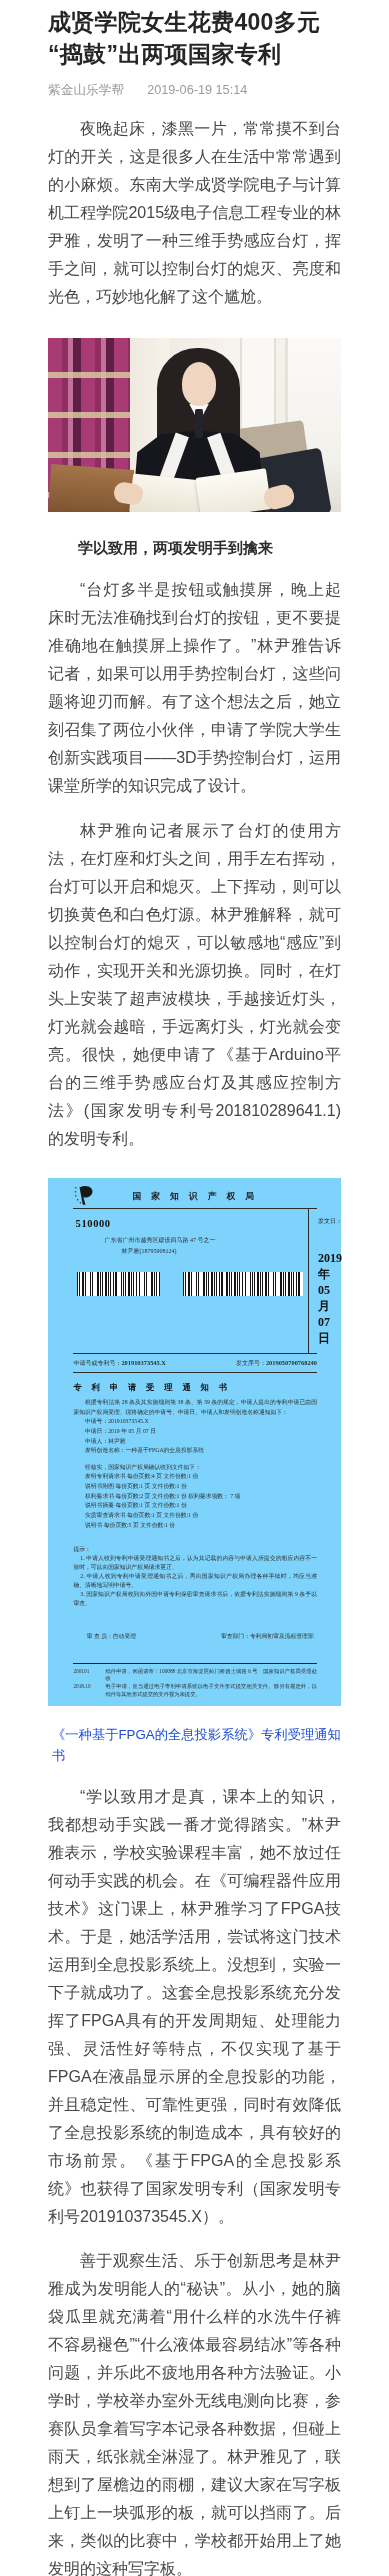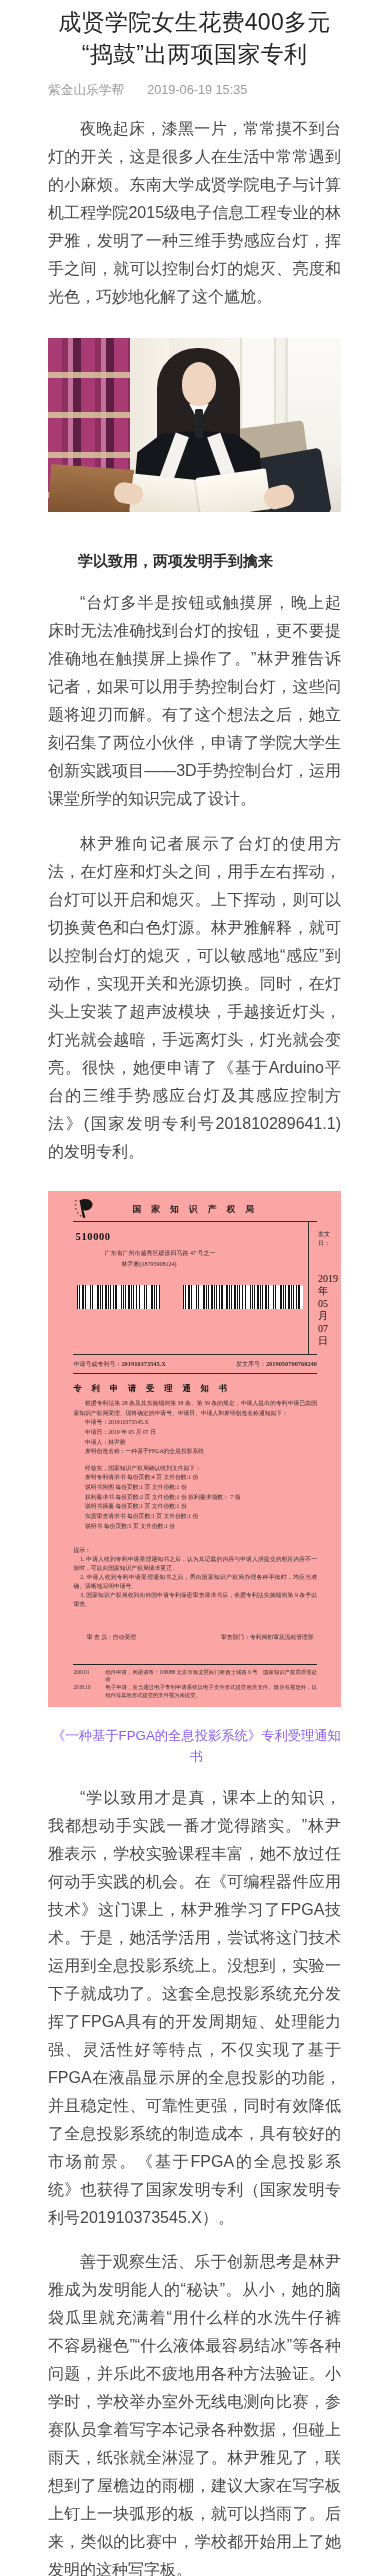--- a/index.html
+++ b/index.html
@@ -1,26 +1,26 @@
 <!DOCTYPE html>
 <html lang="zh" style="font-size:8.8px"><head>
 <meta charset="utf-8">
 <style>
   html,body{margin:0;padding:0;background:#ffffff;}
   body{width:389px;font-family:"Liberation Sans","DejaVu Sans",sans-serif;color:#474747;}
   .page{width:293px;margin:0 auto;padding:5.5px 0 25.4px 0;}
 
   
-  h1.title{margin:0;font-size:23px;line-height:32px;font-weight:400;color:#252525;letter-spacing:0.3px;text-align:center;}
+  h1.title{margin:0;font-size:23px;line-height:32px;font-weight:700;color:#252525;letter-spacing:0.3px;}
   .meta{margin-top:12px;font-size:12.7px;color:#9b9b9b;}
   .meta .src{margin-right:23px;}
 
   
   p.para{margin:16.6px 0 0 0;font-size:16px;line-height:28px;text-align:justify;text-indent:2em;color:#474747;}
-  h2.sec{margin:37px 0 0 0;font-size:15px;line-height:24px;font-weight:700;color:#2d2d2d;text-indent:2em;}
+  h2.sec{margin:24px 0 0 0;font-size:15px;line-height:24px;font-weight:700;color:#2d2d2d;text-indent:2em;}
 
   
   figure.photo{margin:26.5px 0 0 0;width:293px;height:174px;position:relative;overflow:hidden;background:linear-gradient(100deg,#d8d0c4 0%,#efe9e0 32%,#f8f5ef 62%,#ece8e1 100%);}
   .photo *{position:absolute;}
   .ph-shelf{left:0;top:0;width:82px;height:100%;
     background:
       repeating-linear-gradient(180deg,rgba(216,198,160,0) 0 34px,rgba(216,198,160,.85) 34px 40px),
       repeating-linear-gradient(90deg,#a83b74 0 14.4px,#8f2f60 14.4px 20px,#c2719d 20px 25.4px,#5f1f43 25.4px 33px);}
   .ph-win1{right:0;top:0;width:53px;height:100%;background:linear-gradient(180deg,#fbfaf7 0%,#f3f1ec 70%,#e2ded6 100%);border-left:3.3px solid #e7e2d8;}
   .ph-win2{right:65px;top:0;width:32px;height:72%;background:#f9f8f5;border-left:2.8px solid #e4dfd5;border-right:2.8px solid #e4dfd5;}
@@ -36,68 +36,68 @@
   .ph-lapelR{left:170px;top:95px;width:14.4px;height:66px;background:#f3f2ef;transform:rotate(-20deg);}
   .ph-collar{left:141px;top:66px;width:20px;height:19px;background:#fbfaf8;clip-path:polygon(0 0,100% 0,50% 100%);}
   .ph-tie{left:147px;top:71px;width:7.7px;height:29px;background:#23242a;border-radius:1.7px;}
   .ph-book{left:83px;top:132px;width:138px;height:50px;}
   .ph-pageL{left:0;top:7.7px;width:71px;height:39px;background:linear-gradient(180deg,#faf7ef,#e8e2d2);transform:rotate(6deg);border-radius:2.2px;box-shadow:0 1.7px 3.3px rgba(80,60,30,.35);}
   .ph-pageR{left:67px;top:3.3px;width:71px;height:41px;background:linear-gradient(180deg,#fdfbf5,#eee8da);transform:rotate(-8deg);border-radius:2.2px;box-shadow:0 1.7px 3.3px rgba(80,60,30,.35);}
   .ph-handR{left:216px;top:148px;width:30px;height:22px;background:#edd2bc;border-radius:10px;transform:rotate(-14deg);}
   .ph-handL{left:66px;top:145px;width:29px;height:21px;background:#edd2bc;border-radius:10px;transform:rotate(10deg);}
 
   
-  .doc{margin:25.4px 0 0 0;width:293px;background:#fca5a5;color:#2f2f2f;font-family:"Liberation Serif","DejaVu Serif",serif;padding:8.8px 0 7.7px 0;box-sizing:border-box;}
+  .doc{margin:25.4px 0 0 0;width:293px;background:#7dd3fc;color:#2f2f2f;font-family:"Liberation Serif","DejaVu Serif",serif;padding:8.8px 0 7.7px 0;box-sizing:border-box;}
   .doc-inner{padding:0 24px 0 25.4px;}
   .doc-header{position:relative;height:19px;}
   .doc-logo{position:absolute;left:1.1px;top:-2.2px;width:22px;height:21px;}
   .doc-office{text-align:center;font-size:8.8px;font-weight:700;letter-spacing:3.9px;line-height:19px;color:#1f1f1f;}
   .doc-rule{border:0;border-top:1.1px solid #2c2c2c;margin:2.2px 0 0 0;}
   .doc-info{display:flex;align-items:flex-start;}
   .doc-info-left{flex:1;padding:8.8px 5.5px 5.5px 2.2px;}
   .doc-zip{font-size:10.5px;font-weight:700;letter-spacing:0.6px;color:#111;}
   .doc-addr{margin-top:6.6px;margin-left:29px;font-size:6px;}
   .doc-recipient{margin-top:2.2px;margin-left:46px;font-size:6px;}
   .doc-barcodes{display:flex;gap:23px;margin:16.6px 0 7.7px 1.1px;}
   .barcode{height:24px;background:
      repeating-linear-gradient(90deg,#141414 0 1.1px,#fff 1.1px 2.2px,#141414 2.2px 2.8px,#fff 2.8px 5px,#141414 5px 6.6px,#fff 6.6px 7.7px);}
   .bc1{width:83px;}
   .bc2{width:120px;}
   .doc-info-right{width:84px;border-left:1.1px solid #2c2c2c;padding:7.7px 0 5.5px 8.8px;box-sizing:border-box;}
   .doc-date-label{font-size:6px;color:#222;}
-  .doc-date{margin-top:25.4px;font-size:10px;font-weight:400;color:#111;}
+  .doc-date{margin-top:25.4px;font-size:12px;font-weight:700;color:#111;}
   .doc-nums{display:flex;justify-content:space-between;padding:5px 0 4.4px 0;font-size:6px;}
   .doc-nums b{font-size:6.4px;}
   .doc-rule2{border:0;border-top:0.8px solid #2c2c2c;margin:0;}
   .doc-title{text-align:left;font-size:8.3px;font-weight:700;letter-spacing:3.9px;margin:8.8px 0 5.5px 0;color:#161616;}
   .doc p{margin:0;font-size:5.8px;line-height:9.4px;text-align:justify;}
   .doc .ind{text-indent:2em;}
   .doc .fld{text-indent:2em;line-height:9.7px;}
   .doc .gap{height:6.6px;}
   .doc-tips-label{margin-top:14.4px !important;}
   .doc .tip{text-indent:1.2em;line-height:9px;}
   .doc-exam{display:flex;margin-top:24px;font-size:5.8px;}
   .doc-exam .ex-l{margin-left:13.3px;}
   .doc-exam .ex-r{margin-left:auto;margin-right:3.3px;}
   .doc-footer{margin-top:22px;border-top:0.8px solid #222;padding-top:3.3px;}
   .doc-frow{display:flex;font-size:5.3px;line-height:7.7px;}
   .doc-frow .fcode{width:32px;flex:none;color:#333;}
   .doc-frow .ftext{flex:1;text-align:justify;}
 
-  .caption{margin:19px 0 0 4px;text-align:center;font-size:13.3px;line-height:20.4px;color:#8b5cf6;}
+  .caption{margin:19px 0 0 4px;text-align:left;font-size:13.3px;line-height:20.4px;color:#1d4ed8;}
 </style>
 </head>
 <body>
 
 <div class="page">
 
   <h1 class="title">成贤学院女生花费400多元“捣鼓”出两项国家专利</h1>
 
   <div class="meta">
-    <span class="src">紫金山乐学帮</span><span>2019-06-19 15:35</span>
+    <span class="src">紫金山乐学帮</span><span>2019-06-19 15:14</span>
   </div>
 
   <p class="para">夜晚起床，漆黑一片，常常摸不到台灯的开关，这是很多人在生活中常常遇到的小麻烦。东南大学成贤学院电子与计算机工程学院2015级电子信息工程专业的林尹雅，发明了一种三维手势感应台灯，挥手之间，就可以控制台灯的熄灭、亮度和光色，巧妙地化解了这个尴尬。</p>
 
   <figure class="photo">
     <div class="ph-win1"></div>
     <div class="ph-win2"></div>
     <div class="ph-beam"></div>
     <div class="ph-shelf"></div>
     <div class="ph-chairback"></div>

